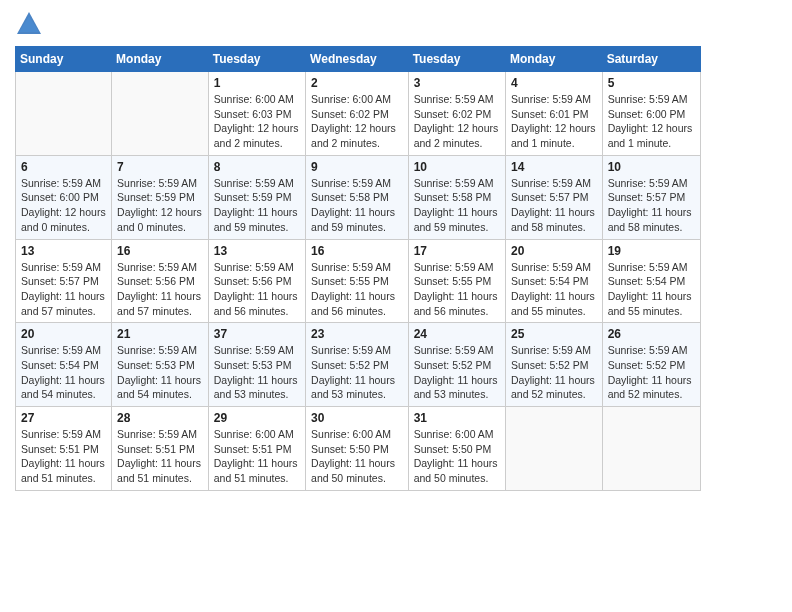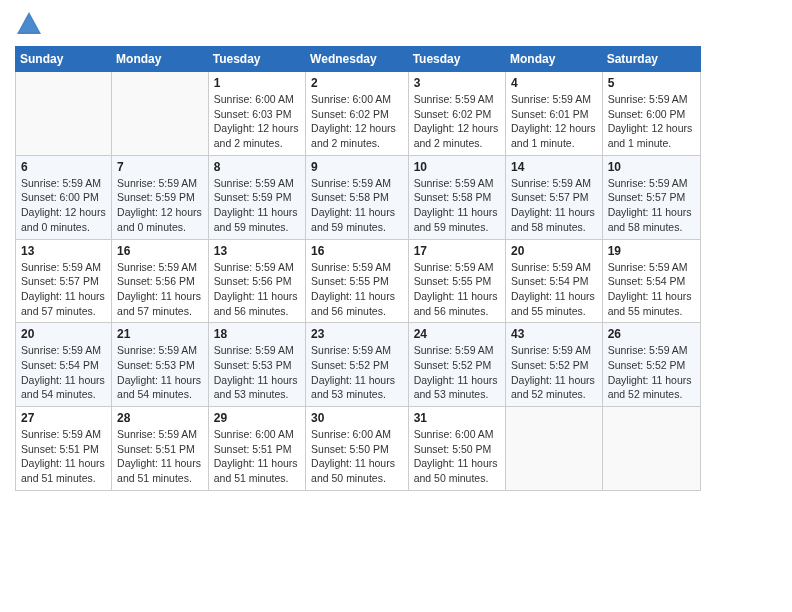--- a/index.html
+++ b/index.html
@@ -224,33 +224,33 @@
         <tr class="row-even">
           <td>
             <span class="day-num">20</span>
             <div class="day-info">Sunrise: 5:59 AM<br>Sunset: 5:54 PM<br>Daylight: 11 hours and 54 minutes.</div>
           </td>
           <td>
             <span class="day-num">21</span>
             <div class="day-info">Sunrise: 5:59 AM<br>Sunset: 5:53 PM<br>Daylight: 11 hours and 54 minutes.</div>
           </td>
           <td>
-            <span class="day-num">18</span>
+            <span class="day-num">37</span>
             <div class="day-info">Sunrise: 5:59 AM<br>Sunset: 5:53 PM<br>Daylight: 11 hours and 53 minutes.</div>
           </td>
           <td>
             <span class="day-num">23</span>
             <div class="day-info">Sunrise: 5:59 AM<br>Sunset: 5:52 PM<br>Daylight: 11 hours and 53 minutes.</div>
           </td>
           <td>
             <span class="day-num">24</span>
             <div class="day-info">Sunrise: 5:59 AM<br>Sunset: 5:52 PM<br>Daylight: 11 hours and 53 minutes.</div>
           </td>
           <td>
-            <span class="day-num">43</span>
+            <span class="day-num">25</span>
             <div class="day-info">Sunrise: 5:59 AM<br>Sunset: 5:52 PM<br>Daylight: 11 hours and 52 minutes.</div>
           </td>
           <td>
             <span class="day-num">26</span>
             <div class="day-info">Sunrise: 5:59 AM<br>Sunset: 5:52 PM<br>Daylight: 11 hours and 52 minutes.</div>
           </td>
         </tr>
         <tr class="row-odd">
           <td>
             <span class="day-num">27</span>

